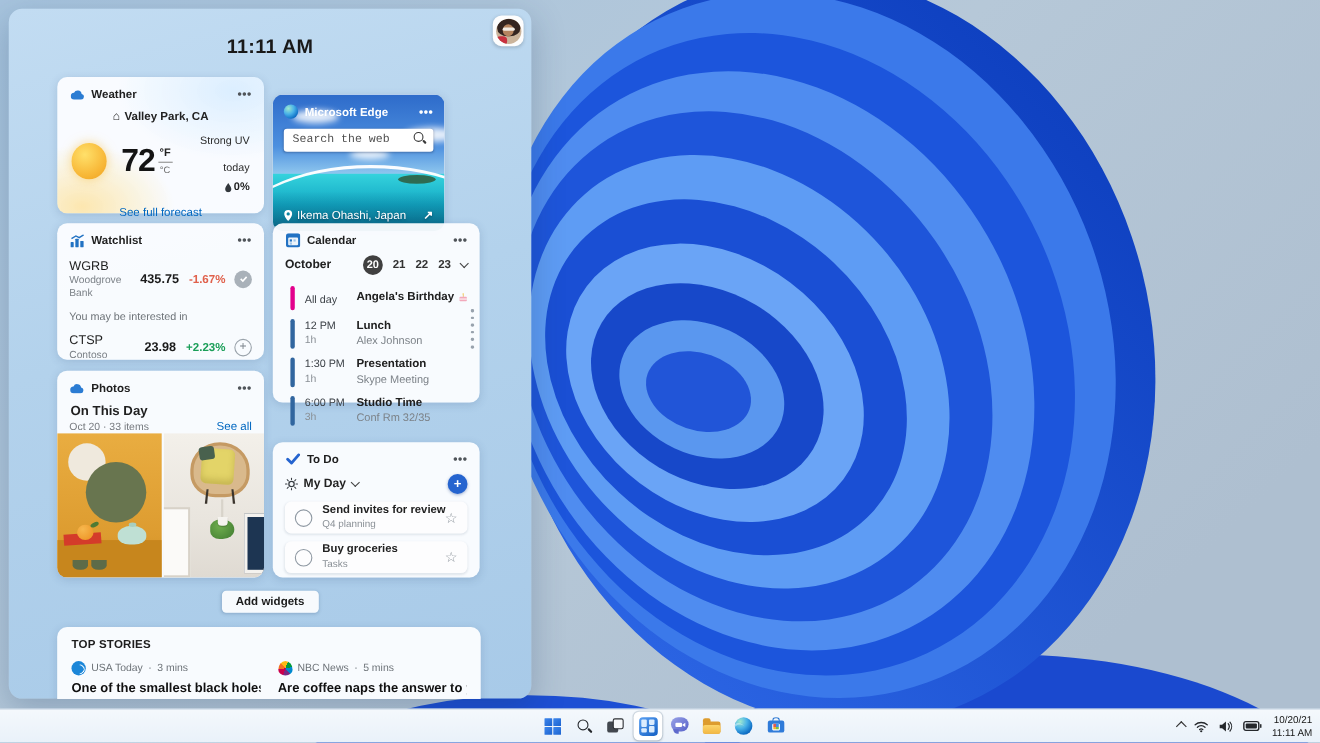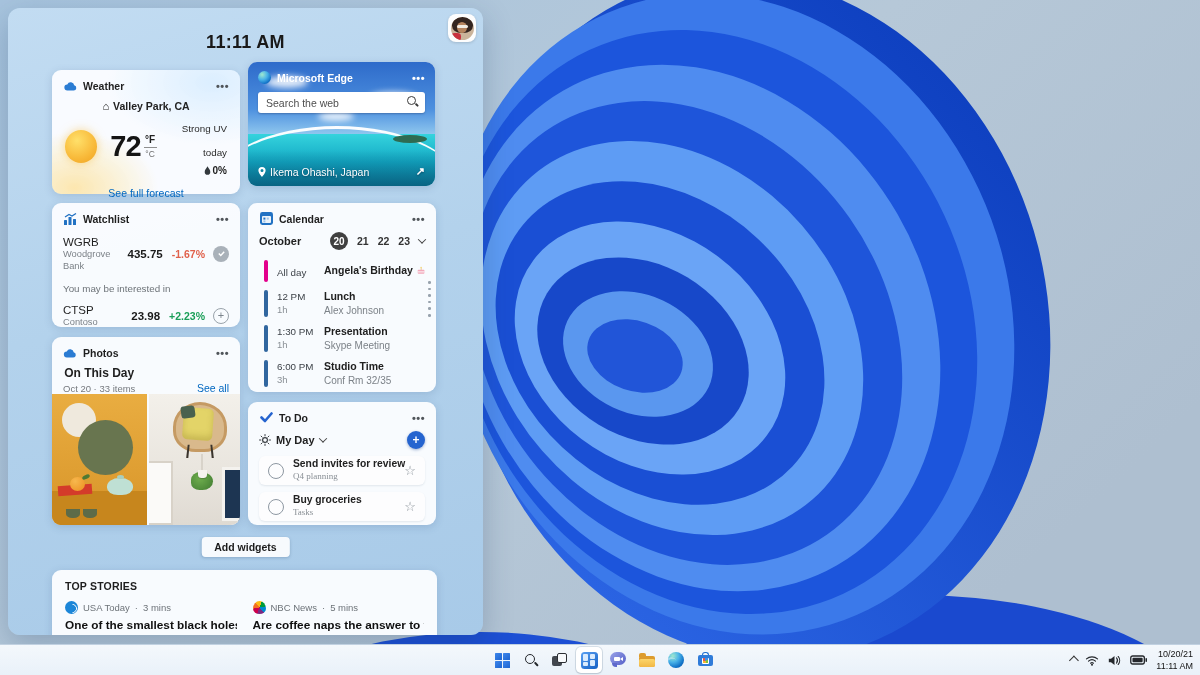--- a/index.html
+++ b/index.html
@@ -44,38 +44,38 @@
   .temp{font-size:29px;font-weight:600;color:#141414;margin-left:13px;letter-spacing:-1px;}
   .units{margin-left:3px;display:flex;flex-direction:column;align-items:center;line-height:1;}
   .unit-f{font-size:10px;font-weight:bold;color:#222;}
   .units .bar{width:13px;border-top:1px solid #8f8f8f;margin:2px 0;}
   .unit-c{font-size:8.5px;color:#6e6e6e;}
   .w-cond{margin-left:auto;text-align:right;line-height:1.5;}
   .w-cond .cond{font-size:9.8px;color:#2b2b2b;}
   .w-cond .precip{font-size:10px;font-weight:bold;color:#222;display:flex;align-items:center;justify-content:flex-end;gap:2px;}
   .w-link{margin-top:9px;text-align:center;font-size:10.5px;cursor:pointer;}
   
-  .card.edge{left:240px;top:54px;width:187px;height:124px;padding:0;overflow:hidden;}
+  .card.edge{left:240px;top:78px;width:156px;height:124px;padding:0;overflow:hidden;}
   .edge-photo{position:absolute;inset:0;}
   .edge-photo .sky{position:absolute;inset:0;background:linear-gradient(180deg,#2e6bca 0%,#4d90df 38%,#8ec6ee 58%,#aadcf2 64%);}
   .edge-photo .cloud{position:absolute;background:rgba(255,255,255,.85);border-radius:50%;filter:blur(3px);}
   .edge-photo .sea{position:absolute;left:0;right:0;bottom:0;height:42%;
     background:linear-gradient(180deg,#35d3dd 0%,#12a8c4 55%,#0c88a8 100%);}
   .edge-photo .bridge{position:absolute;left:-36px;top:64px;width:250px;height:60px;
     border-top:3px solid rgba(255,255,255,.96);border-radius:50%/100% 100% 0 0;}
   .edge-photo .island{position:absolute;right:8px;top:73px;width:34px;height:8px;border-radius:50%;background:#2e6b52;}
   .edge-photo .shade{position:absolute;left:0;right:0;bottom:0;height:36px;
     background:linear-gradient(180deg,rgba(4,40,70,0),rgba(4,40,70,.38));}
   .edge-inner{position:relative;height:100%;box-sizing:border-box;padding:8px 10px;display:flex;flex-direction:column;}
   .card-title.light{color:#fff;}
   .edge-logo{width:13px;height:13px;border-radius:50%;
     background:radial-gradient(circle at 32% 28%,#9fe8cf 0%,#49b2e8 40%,#1273c8 72%,#0a4f9e 100%);}
   .search-wrap{position:relative;margin-top:7px;}
   .search-input{width:100%;height:21px;border:none;border-radius:3px;background:#fff;box-sizing:border-box;
-    padding:0 24px 0 8px;font-size:10.5px;color:#333;font-family:Liberation Sans, sans-serif;box-shadow:0 1px 2px rgba(0,0,30,.25);outline:none;}
+    padding:0 24px 0 8px;font-size:10.5px;color:#333;font-family:Liberation Mono, monospace;box-shadow:0 1px 2px rgba(0,0,30,.25);outline:none;}
   .search-input::placeholder{color:#4f4f4f;}
   .mag{position:absolute;width:12px;height:12px;}
   .mag::before{content:"";position:absolute;left:0;top:0;width:7px;height:7px;border:1.5px solid #3a3a3a;border-radius:50%;}
   .mag.right{right:6px;top:4px;}
   .mag::after{content:"";position:absolute;left:8px;top:8px;width:4px;height:1.6px;background:#3a3a3a;
     transform:rotate(45deg);border-radius:1px;}
   .edge-loc{margin-top:auto;display:flex;align-items:center;gap:4px;color:#fff;font-size:10.5px;font-weight:500;
     text-shadow:0 1px 2px rgba(0,30,60,.5);}
   .expand{margin-left:auto;font-size:11px;font-weight:bold;cursor:pointer;}
   
@@ -83,21 +83,21 @@
   .stock{display:flex;align-items:center;margin-top:9px;}
   .stock .sym{font-size:11.5px;color:#1f1f1f;line-height:1.25;}
   .stock .nm{font-size:9.3px;color:#7c8288;line-height:1.25;}
   .stock .price{margin-left:auto;font-size:11.5px;font-weight:bold;color:#1a1a1a;}
   .stock .chg{font-size:10.5px;font-weight:bold;margin-left:9px;}
   .act{width:16px;height:16px;border-radius:50%;margin-left:8px;flex:none;display:flex;align-items:center;justify-content:center;cursor:pointer;}
   .act.check{background:#a9b1b9;}
   .act.plus{border:1.3px solid #9aa3ab;color:#7b848c;font-size:11px;line-height:1;box-sizing:border-box;}
   .suggest{margin-top:10px;margin-bottom:1px;font-size:9.8px;color:#6d7378;}
   
-  .card.calendar{left:240px;top:195px;width:188px;height:189px;}
+  .card.calendar{left:240px;top:195px;width:188px;height:163px;}
   .cal-sub{display:flex;align-items:center;margin-top:6px;}
   .cal-month{font-size:11px;font-weight:600;color:#222;text-align:right;}
   .cal-dates{margin-left:auto;display:flex;align-items:center;gap:9px;font-size:10.5px;color:#333;font-weight:600;}
   .date-sel{width:18px;height:18px;border-radius:50%;color:#fff;display:flex;align-items:center;justify-content:center;
     font-size:10px;font-weight:bold;cursor:pointer;}
   .cal-dates .d{cursor:pointer;}
   .chev{display:inline-block;width:5px;height:5px;border-right:1.5px solid #444;border-bottom:1.5px solid #444;
     transform:rotate(45deg) translate(-1px,-1px);cursor:pointer;}
   .events{margin-top:10px;display:flex;flex-direction:column;gap:8px;padding-left:5px;}
   .event{display:flex;align-items:center;}
@@ -144,21 +144,21 @@
   .card.todo{left:240px;top:394px;width:188px;height:123px;}
   .myday{display:flex;align-items:center;gap:5px;margin-top:6px;}
   .myday .lbl{font-size:11px;font-weight:600;color:#222;}
   .plus-btn{margin-left:auto;width:18px;height:18px;border-radius:50%;color:#fff;font-size:12px;font-weight:bold;
     display:flex;align-items:center;justify-content:center;cursor:pointer;box-shadow:0 1px 3px rgba(20,60,140,.4);line-height:1;}
   .task{margin-top:7px;height:29px;border-radius:6px;background:#fdfdfe;box-shadow:0 1px 2px rgba(60,80,110,.12);
     display:flex;align-items:center;padding:0 9px;cursor:pointer;}
   .t-circle{width:14px;height:14px;border:1.4px solid #8e98a2;border-radius:50%;flex:none;cursor:pointer;}
   .t-text{margin-left:9px;line-height:1.25;min-width:0;}
   .t-text .t1{font-size:10.3px;font-weight:600;color:#222;white-space:nowrap;}
-  .t-text .t2{font-size:9px;color:#8a9096;font-family:Liberation Serif, serif;}
+  .t-text .t2{font-size:9px;color:#8a9096;}
   .t-star{margin-left:auto;font-size:13px;color:#8d959d;cursor:pointer;}
   
   .add-widgets{position:absolute;top:529px;left:50%;transform:translateX(-50%);background:rgba(255,255,255,.9);
     border:none;border-radius:4px;padding:4px 13px;font-family:inherit;font-size:10.5px;font-weight:bold;color:#1c1c1c;
     box-shadow:0 1px 3px rgba(40,70,110,.25);cursor:pointer;}
   
   .card.topstories{left:44px;top:562px;width:385px;height:78px;border-radius:9px 9px 0 0;padding:10px 13px;}
   .ts-title{font-size:10.5px;font-weight:bold;color:#1d1d1d;letter-spacing:.2px;}
   .ts-row{display:flex;margin-top:9px;gap:16px;}
   .story{width:50%;min-width:0;cursor:pointer;}

